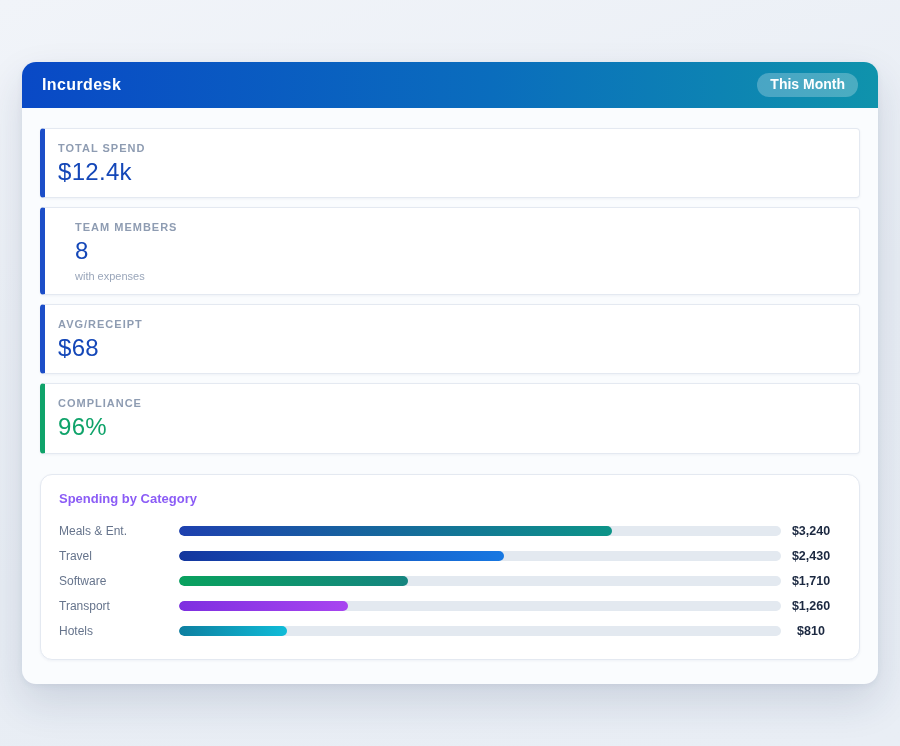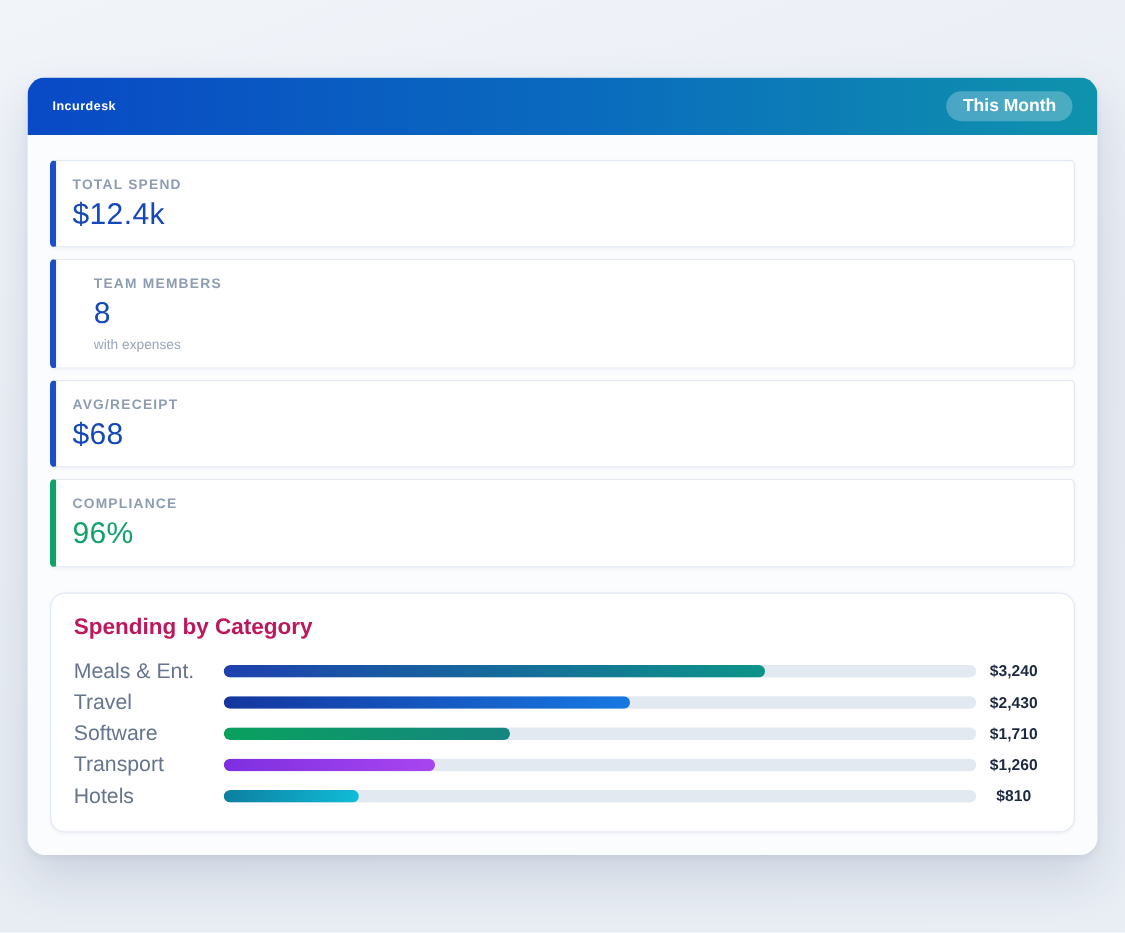--- a/index.html
+++ b/index.html
@@ -24,21 +24,21 @@
   .app-header {
     height: 46px;
     background: linear-gradient(90deg, #0949c6 0%, #0a6dbd 55%, #0f93ac 100%);
     display: flex;
     align-items: center;
     justify-content: space-between;
     padding: 0 20px;
   }
   .app-title {
     color: #ffffff;
-    font-size: 10px;
+    font-size: 16px;
     font-weight: bold;
     letter-spacing: 0.4px;
   }
   .badge {
     background: rgba(255,255,255,0.25);
     color: #ffffff;
     font-size: 14px;
     font-weight: bold;
     padding: 4px 13px;
     border-radius: 999px;
@@ -78,33 +78,33 @@
 
   .spend-card {
     margin-top: 20px;
     background: #ffffff;
     border: 1px solid #e4e9f1;
     border-radius: 12px;
     padding: 16px 18px 15px 18px;
     box-shadow: 0 1px 3px rgba(20, 45, 95, 0.05);
   }
   .spend-title {
-    font-size: 18px;
-    font-weight: bold;
-    color: #be185d;
+    font-size: 13px;
+    font-weight: bold;
+    color: #8b5cf6;
     margin-bottom: 13px;
   }
   .cat-row {
     display: grid;
     grid-template-columns: 120px 1fr 60px;
     align-items: center;
     height: 25px;
   }
   .cat-label {
-    font-size: 17px;
+    font-size: 12px;
     color: #66748c;
   }
   .cat-track {
     height: 10px;
     background: #e3e9f0;
     border-radius: 5px;
     overflow: hidden;
   }
   .cat-fill {
     height: 100%;

